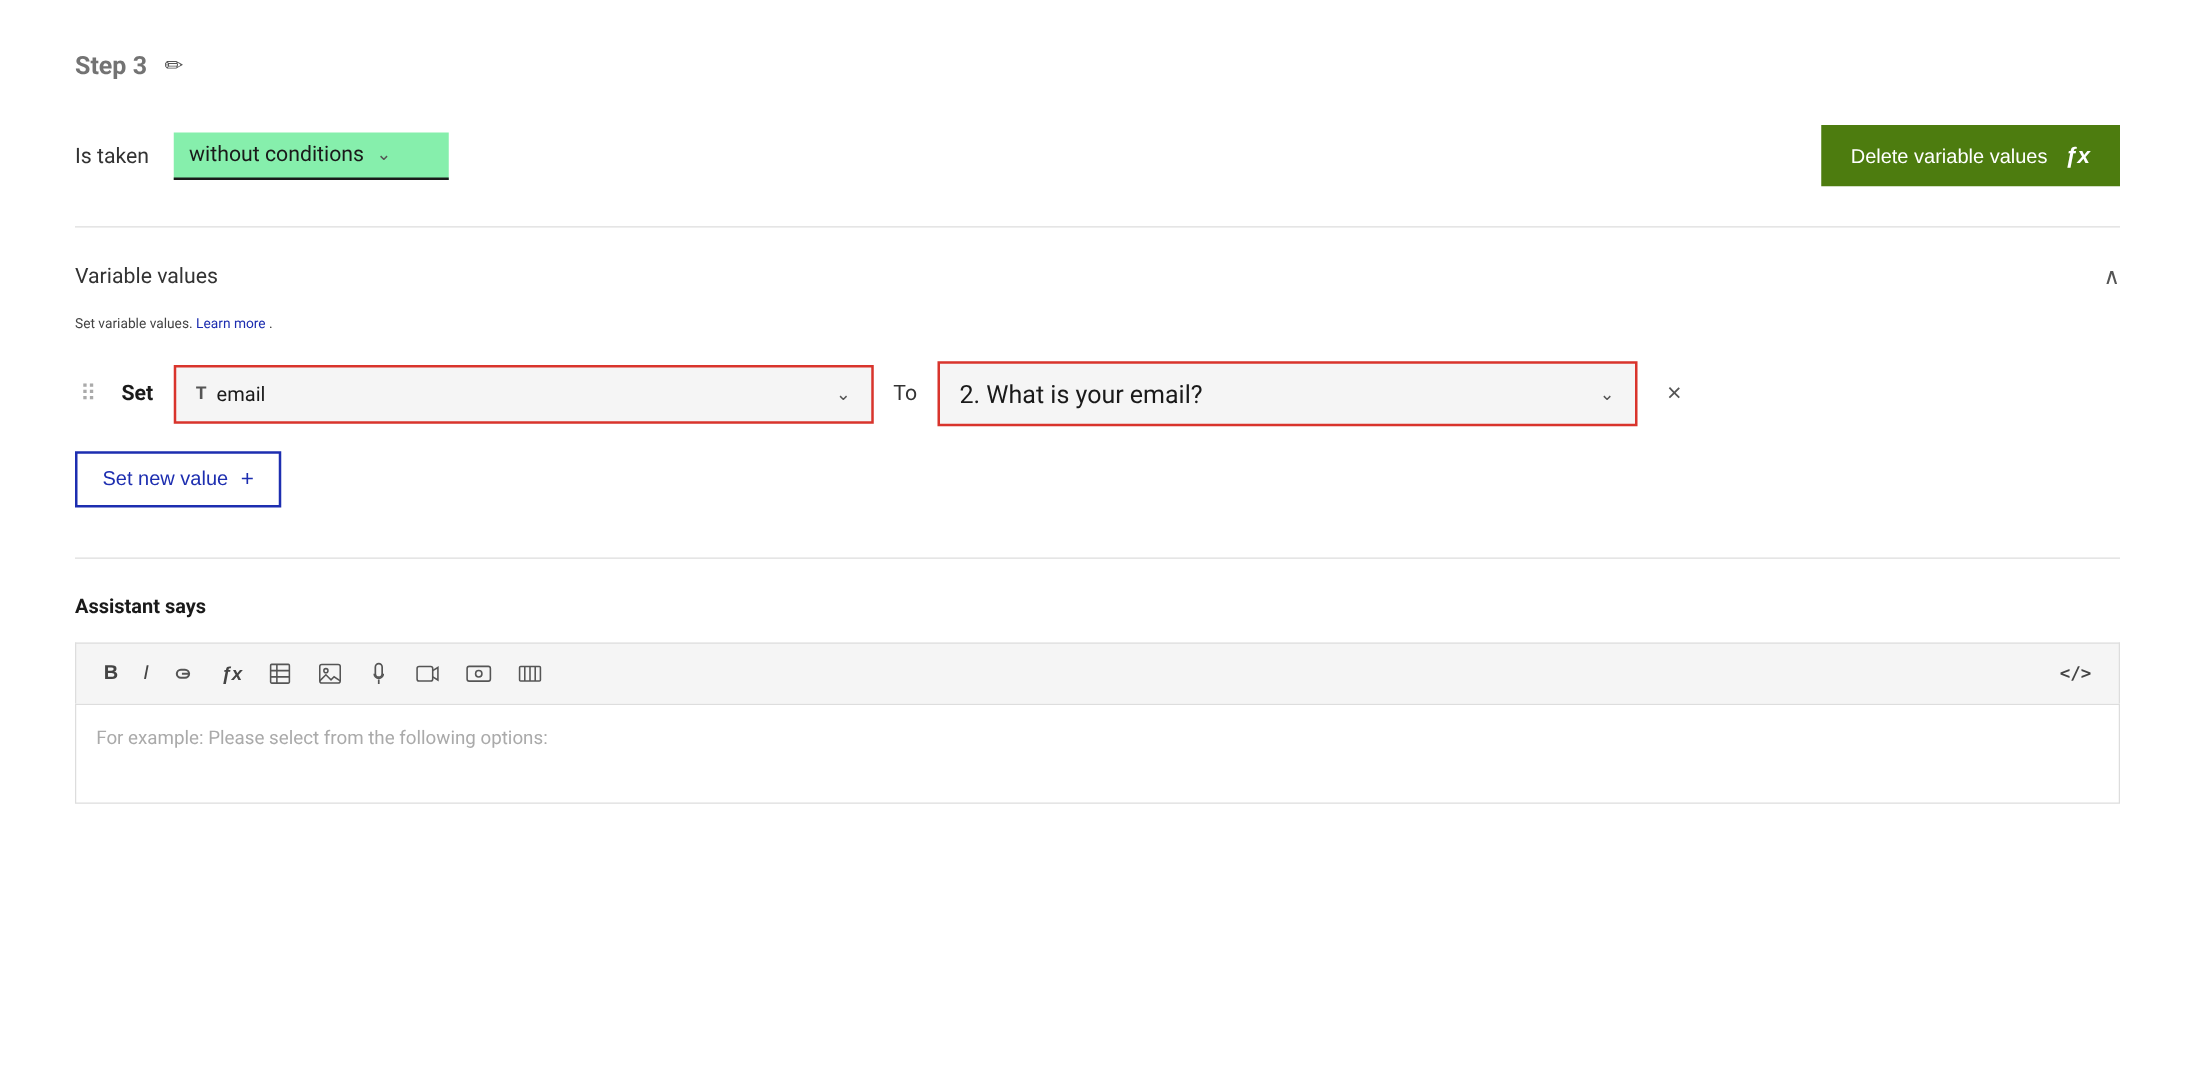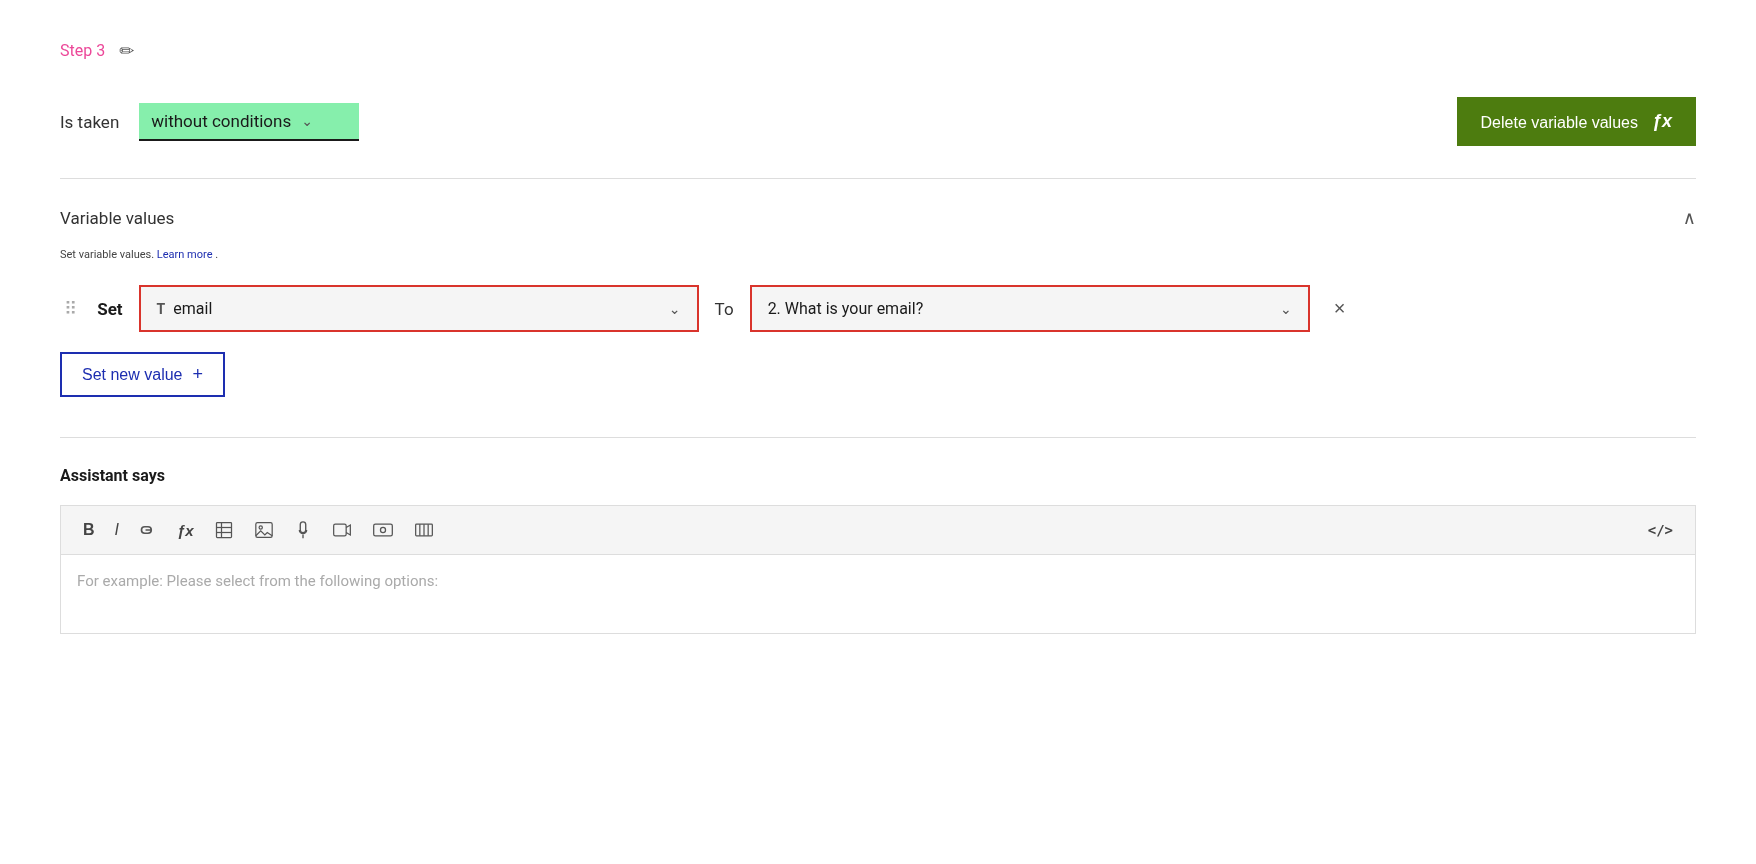--- a/index.html
+++ b/index.html
@@ -16,23 +16,23 @@
       background: #fff;
     }
     
     .step-header {
       display: flex;
       align-items: center;
       gap: 14px;
       margin-bottom: 36px;
     }
     .step-title {
-      font-size: 16px;
-      font-weight: 400;
-      color: #ec4899;
+      font-size: 20px;
+      font-weight: 700;
+      color: #737373;
     }
     .edit-icon {
       color: #555;
       font-size: 18px;
       cursor: pointer;
     }
     
     .condition-row {
       display: flex;
       align-items: center;
@@ -165,21 +165,21 @@
       align-items: center;
       justify-content: space-between;
       border: 2px solid #d9342c;
       background: #f5f5f5;
       padding: 12px 16px;
       cursor: pointer;
       flex: 1;
       max-width: 560px;
     }
     .to-dropdown-text {
-      font-size: 16px;
+      font-size: 20px;
       color: #1a1a1a;
     }
     .close-btn {
       background: none;
       border: none;
       font-size: 20px;
       color: #555;
       cursor: pointer;
       padding: 4px 8px;
     }

